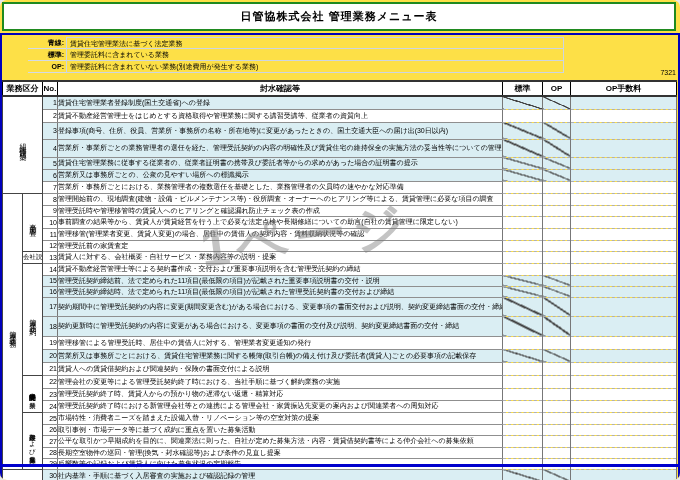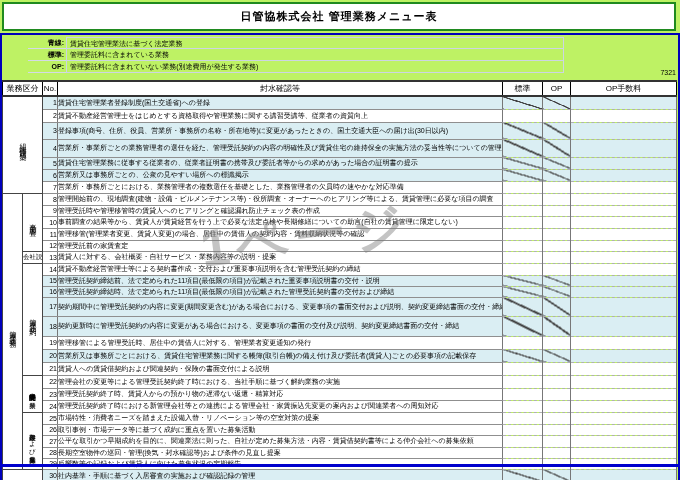--- a/index.html
+++ b/index.html
@@ -1,19 +1,20 @@
 <!DOCTYPE html>
 <html><head>
 <meta charset="utf-8">
 <style>
   html,body { margin:0; padding:0; background:#e8e8e8; }
   .page {
-    position:relative; width:680px; height:480px; background:#bef264;
+    position:relative; width:680px; height:480px; background:#fde047;
     overflow:hidden; font-family:"Liberation Sans","DejaVu Sans",sans-serif;
     color:#000;
+    border-radius:7px;
   }
   
   .print-border {
     position:absolute; left:0; top:33px; width:680px; height:447px;
     box-sizing:border-box;
     border-left:2px solid #0000bb; border-right:2px solid #0000bb; border-top:2px solid #0000bb;
     pointer-events:none;
   }
   .title-box {
     position:absolute; left:2px; top:2px; width:674px; height:29px;
@@ -32,21 +33,21 @@
     border:1px solid #ccd5e2; border-top:none; white-space:nowrap; overflow:hidden;
   }
   .legend-row:first-child .legend-value { border-top:1px solid #ccd5e2; }
   .pagecode { position:absolute; right:4px; top:69px; font-size:7px; }
 
   table.menu {
     position:absolute; left:2px; top:80px; width:674px;
     border-collapse:collapse; table-layout:fixed;
   }
   table.menu th {
-    font-size:8px; font-weight:normal; text-align:center; padding:0;
+    font-size:8px; font-weight:bold; text-align:center; padding:0;
     border:1px solid #000; border-top:2px solid #333; border-bottom:2px solid #333;
     background:#fff; overflow:hidden; white-space:nowrap;
   }
   table.menu td {
     padding:0; font-size:7px; overflow:hidden; white-space:nowrap;
     vertical-align:middle; background:#fff;
   }
   td.no   { text-align:right; padding-right:2px; border-left:1px solid #777; border-bottom:1px solid #8f8f8f; }
   td.item { padding-left:2px; border-left:1px solid #777; border-bottom:1px solid #8f8f8f; }
   td.std, td.op { border-left:1px solid #777; border-bottom:1px dashed #b0b0b0; }

